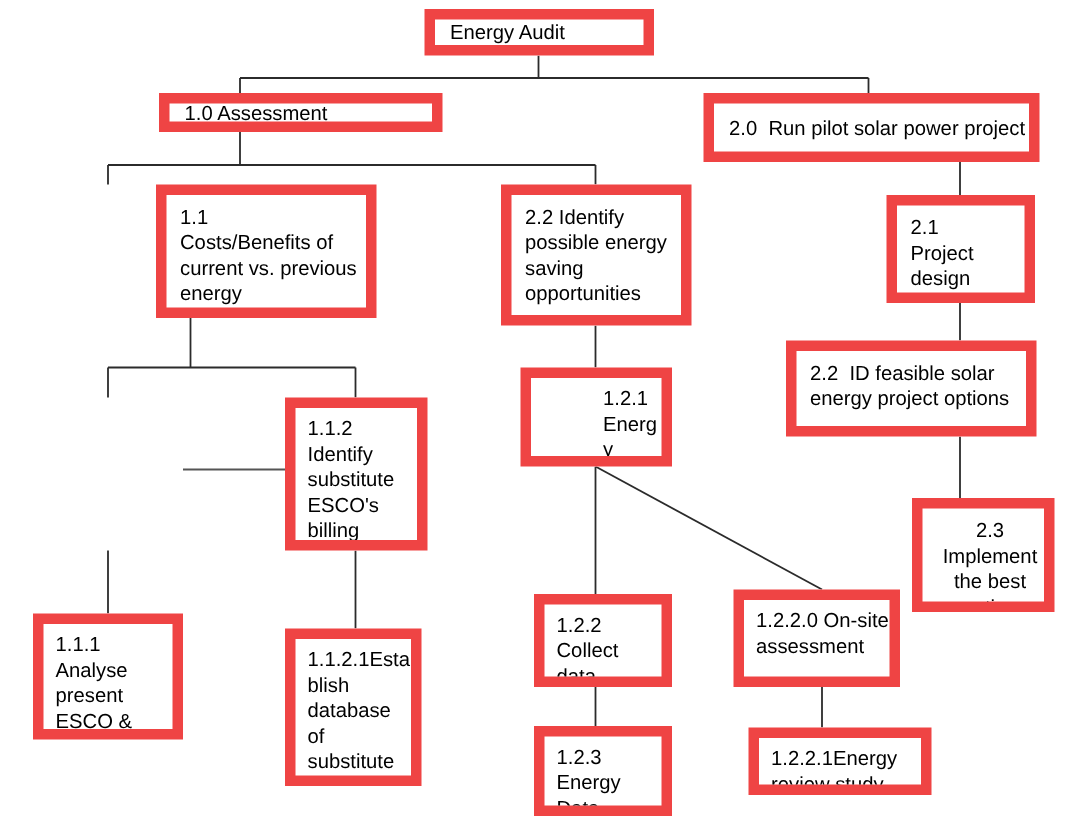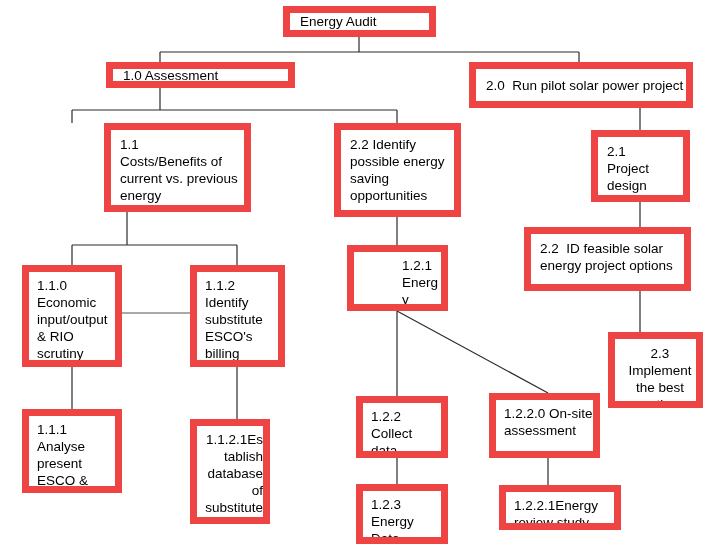--- a/index.html
+++ b/index.html
@@ -136,36 +136,32 @@
 
   <div class="node pad-a" style="left:524px; top:227px; width:167px; height:64px;">
     <span class="label">2.2  ID feasible solar energy project options</span>
   </div>
 
   <div class="node pad-a" style="left:608px; top:332px; width:95px; height:76px;text-align:center;">
     <span class="label">2.3
 Implement the best option</span>
   </div>
 
-  <div class="node pad-c" style="left:22px; top:265px; width:100px; height:102px;">
-    <span class="label">1.1.0
-Economic input/output &amp; RIO scrutiny</span>
-  </div>
 
   <div class="node pad-c" style="left:190px; top:265px; width:95px; height:102px;">
     <span class="label">1.1.2
 Identify substitute ESCO's billing</span>
   </div>
 
   <div class="node pad-c" style="left:22px; top:409px; width:100px; height:84px;">
     <span class="label">1.1.1
 Analyse present ESCO &amp; billing</span>
   </div>
 
-  <div class="node pad-c" style="left:190px; top:419px; width:80px; height:105px;text-align:right;">
+  <div class="node pad-c" style="left:190px; top:419px; width:91px; height:105px;">
     <span class="label">1.1.2.1Establish database of substitute</span>
   </div>
 
   <div class="node pad-c" style="left:347px; top:245px; width:101px; height:66px;padding-left:40px;">
     <span class="label">1.2.1Energy audit evaluation</span>
   </div>
 
   <div class="node pad-c" style="left:356px; top:396px; width:92px; height:62px;">
     <span class="label">1.2.2
 Collect data</span>

